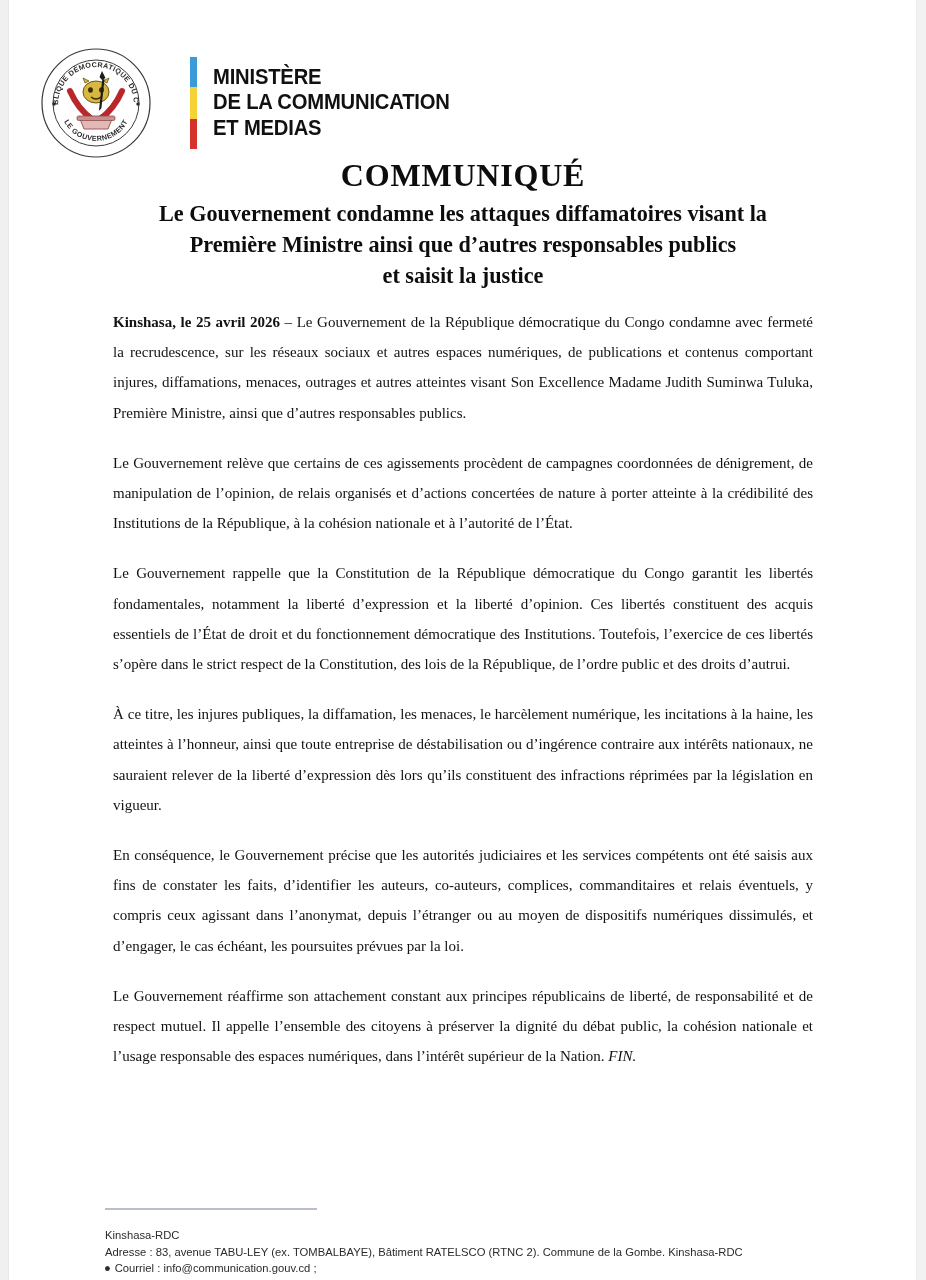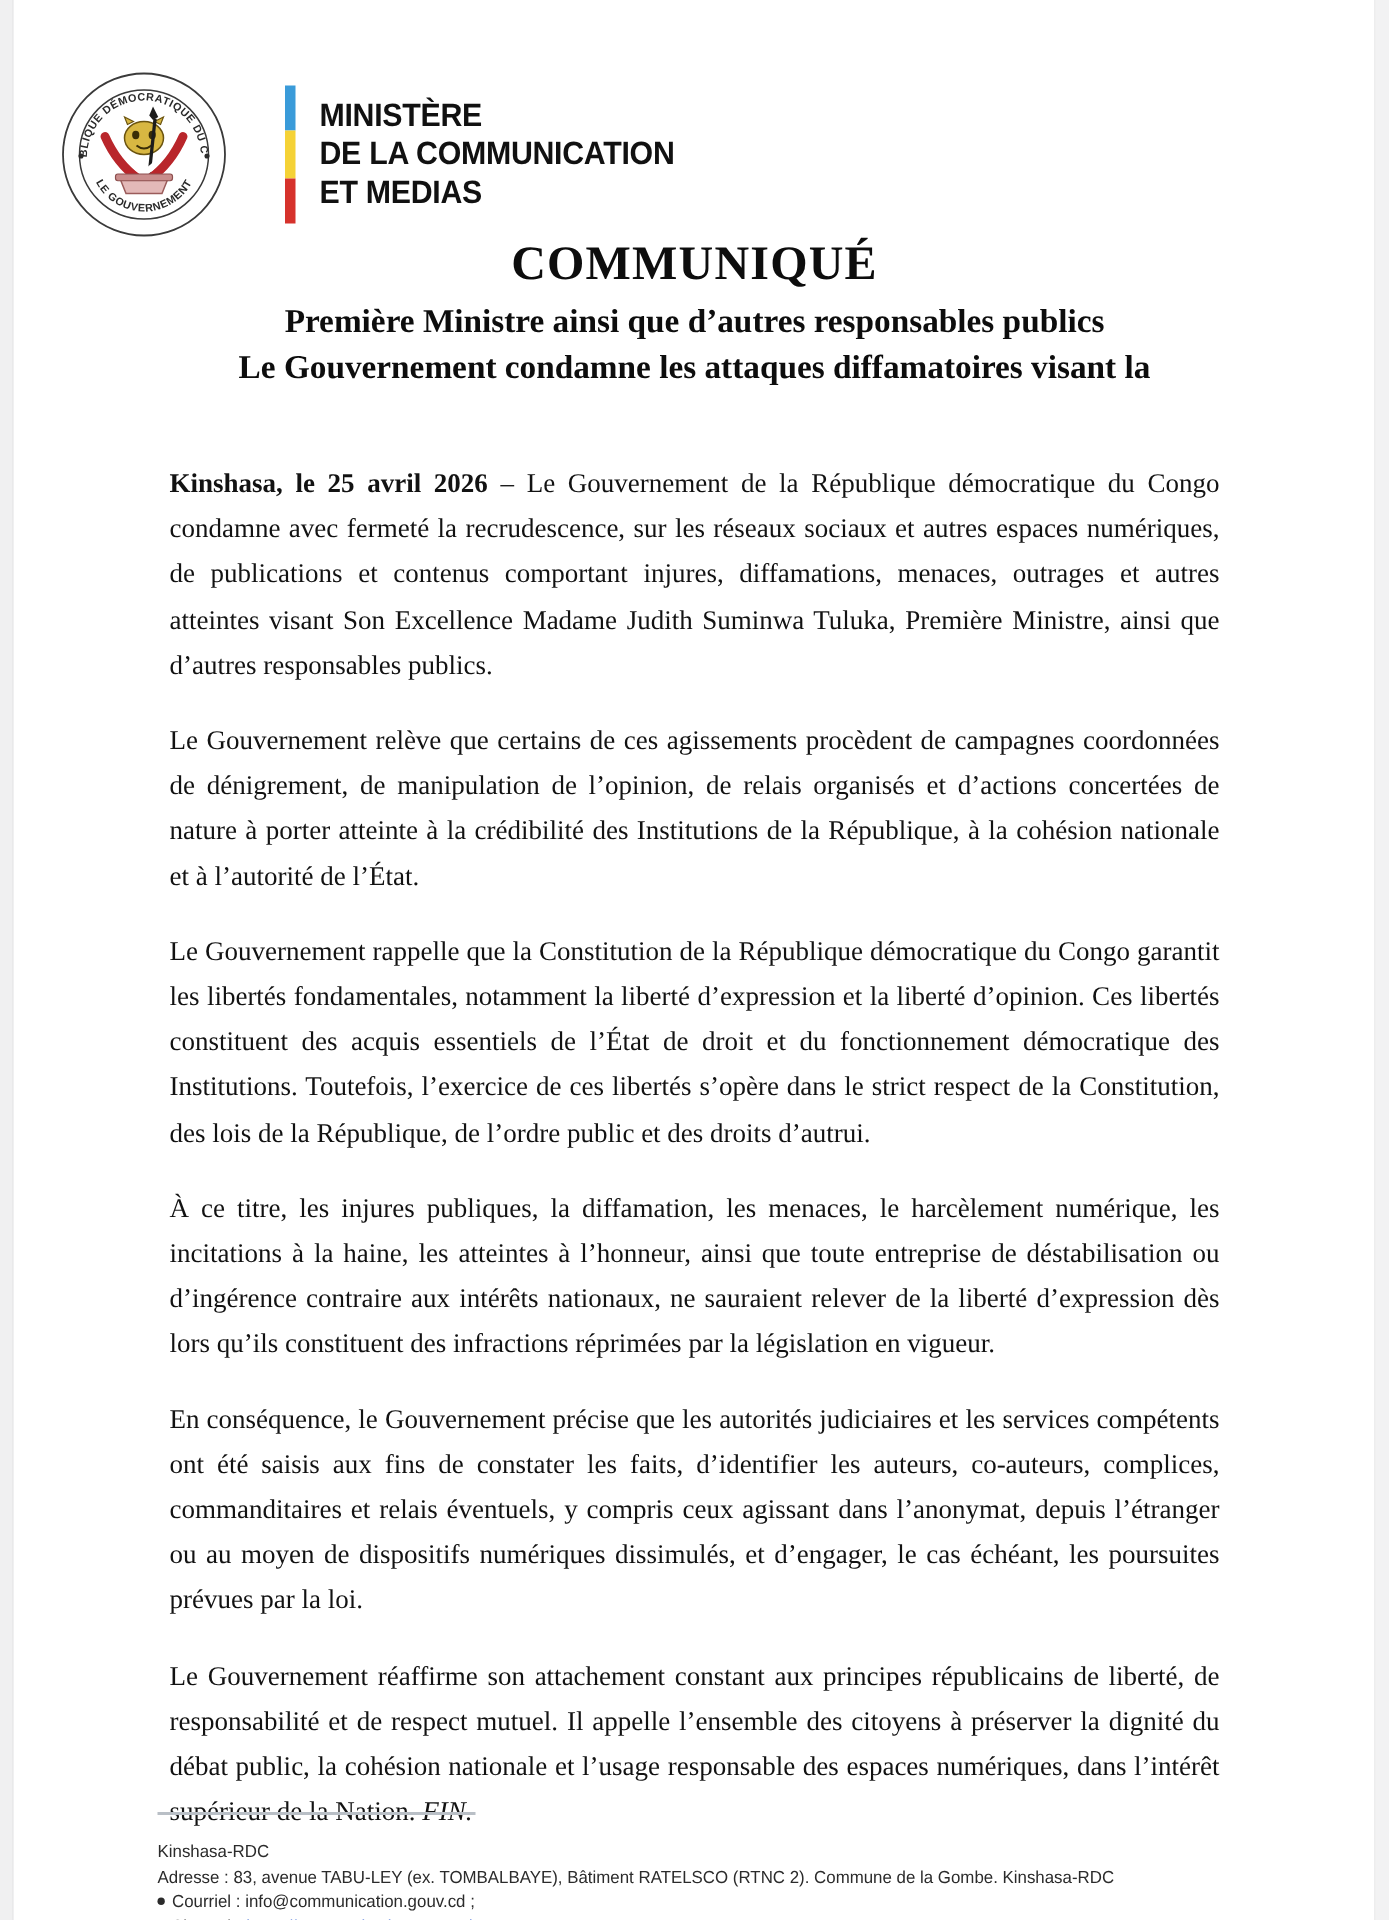--- a/index.html
+++ b/index.html
@@ -109,21 +109,21 @@
   
   .body-text {
     position: absolute;
     left: 113px;
     top: 307px;
     width: 700px;
   }
   .para {
     text-align: justify;
     font-family: "Liberation Serif", serif;
-    font-size: 18px;
+    font-size: 15px;
     line-height: 30.2px;
     color: #121212;
     margin: 0 0 20px 0;
     hyphens: none;
   }
   .para:last-child { margin-bottom: 0; }
   .para b { font-weight: bold; }
   .para .fin { font-weight: normal; font-style: italic; }
 
   
@@ -238,22 +238,23 @@
     <div class="ministry">
       <div>MINISTÈRE</div>
       <div>DE LA COMMUNICATION</div>
       <div>ET MEDIAS</div>
     </div>
   </div>
 
   <div class="communique">COMMUNIQUÉ</div>
 
   <div class="headline">
+    <div>Le Gouvernement condamne les attaques diffamatoires visant la</div>
     <div>Première Ministre ainsi que d’autres responsables publics</div>
-    <div>Le Gouvernement condamne les attaques diffamatoires visant la</div>
+    <div>et saisit la justice</div>
   </div>
 
   <div class="body-text">
 
     <p class="para"><b>Kinshasa, le 25 avril 2026</b><span> – </span><span>Le Gouvernement de la République démocratique du Congo condamne avec fermeté la recrudescence, sur les réseaux sociaux et autres espaces numériques, de publications et contenus comportant injures, diffamations, menaces, outrages et autres atteintes visant Son Excellence Madame Judith Suminwa Tuluka, Première Ministre, ainsi que d’autres responsables publics.</span></p>
 
     <p class="para">Le Gouvernement relève que certains de ces agissements procèdent de campagnes coordonnées de dénigrement, de manipulation de l’opinion, de relais organisés et d’actions concertées de nature à porter atteinte à la crédibilité des Institutions de la République, à la cohésion nationale et à l’autorité de l’État.</p>
 
     <p class="para">Le Gouvernement rappelle que la Constitution de la République démocratique du Congo garantit les libertés fondamentales, notamment la liberté d’expression et la liberté d’opinion. Ces libertés constituent des acquis essentiels de l’État de droit et du fonctionnement démocratique des Institutions. Toutefois, l’exercice de ces libertés s’opère dans le strict respect de la Constitution, des lois de la République, de l’ordre public et des droits d’autrui.</p>
 

